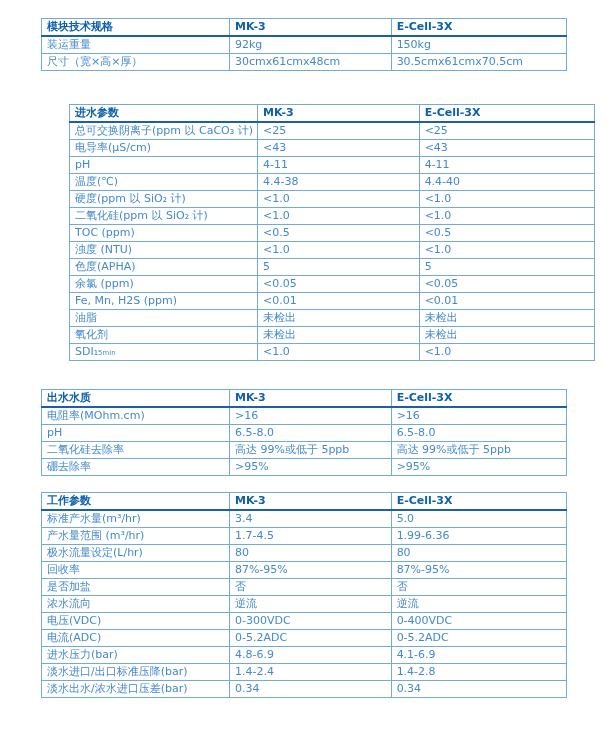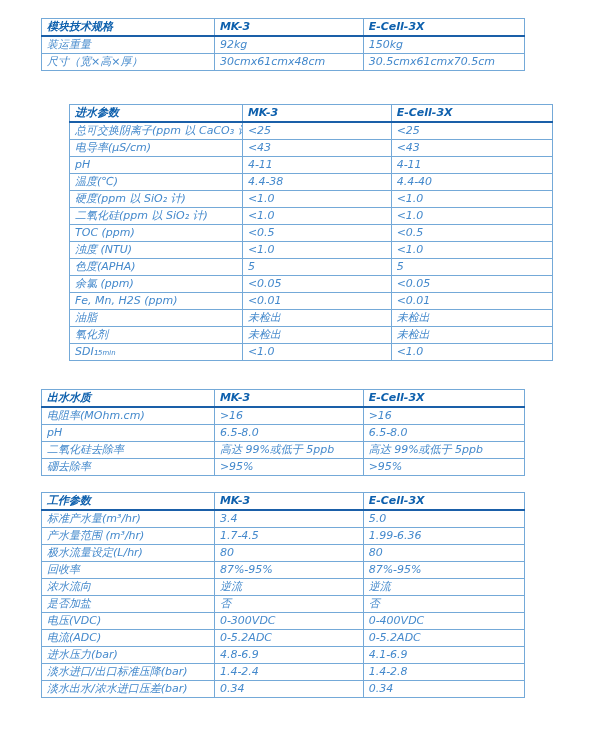--- a/index.html
+++ b/index.html
@@ -21,22 +21,21 @@
     position: relative;
     width: 606px;
     height: 738px;
     background: var(--page-bg);
     padding: 18px 23px 0 41px;
     overflow: hidden;
   }
   table.spec-table {
     border-collapse: collapse;
     table-layout: fixed;
-    width: 484px;
-    font-style: italic;
+    width: 526px;
   }
   table.spec-table:nth-of-type(1) { margin-bottom: 33px; }
   table.spec-table:nth-of-type(2) { margin-bottom: 28px; margin-left: 28px; }
   table.spec-table:nth-of-type(3) { margin-bottom: 16px; }
   .spec-table th, .spec-table td {
     border: 1px solid var(--border);
     font-size: 11px;
     line-height: 12px;
     padding: 2px 6px 2px 5px;
     text-align: left;
@@ -234,30 +233,30 @@
           <td>极水流量设定(L/hr)</td>
           <td>80</td>
           <td>80</td>
         </tr>
         <tr>
           <td>回收率</td>
           <td>87%-95%</td>
           <td>87%-95%</td>
         </tr>
         <tr>
+          <td>是否加盐</td>
+          <td>否</td>
+          <td>否</td>
+        </tr>
+        <tr>
           <td>浓水流向</td>
           <td>逆流</td>
           <td>逆流</td>
         </tr>
         <tr>
-          <td>是否加盐</td>
-          <td>否</td>
-          <td>否</td>
-        </tr>
-        <tr>
           <td>电压(VDC)</td>
           <td>0-300VDC</td>
           <td>0-400VDC</td>
         </tr>
         <tr>
           <td>电流(ADC)</td>
           <td>0-5.2ADC</td>
           <td>0-5.2ADC</td>
         </tr>
         <tr>

